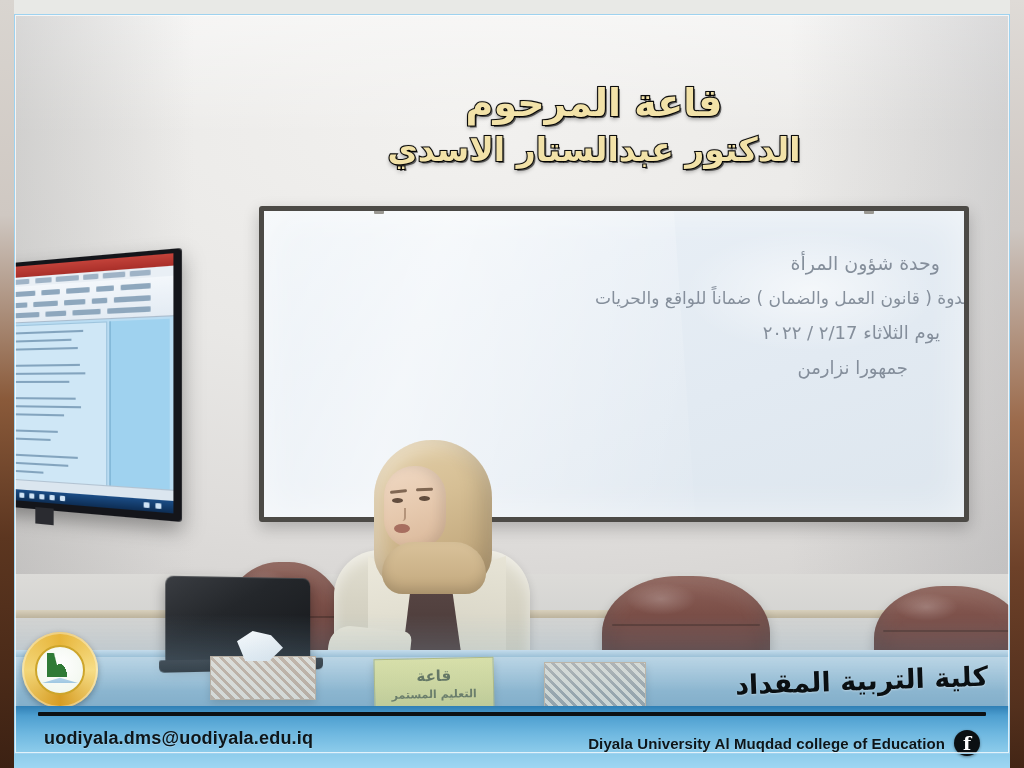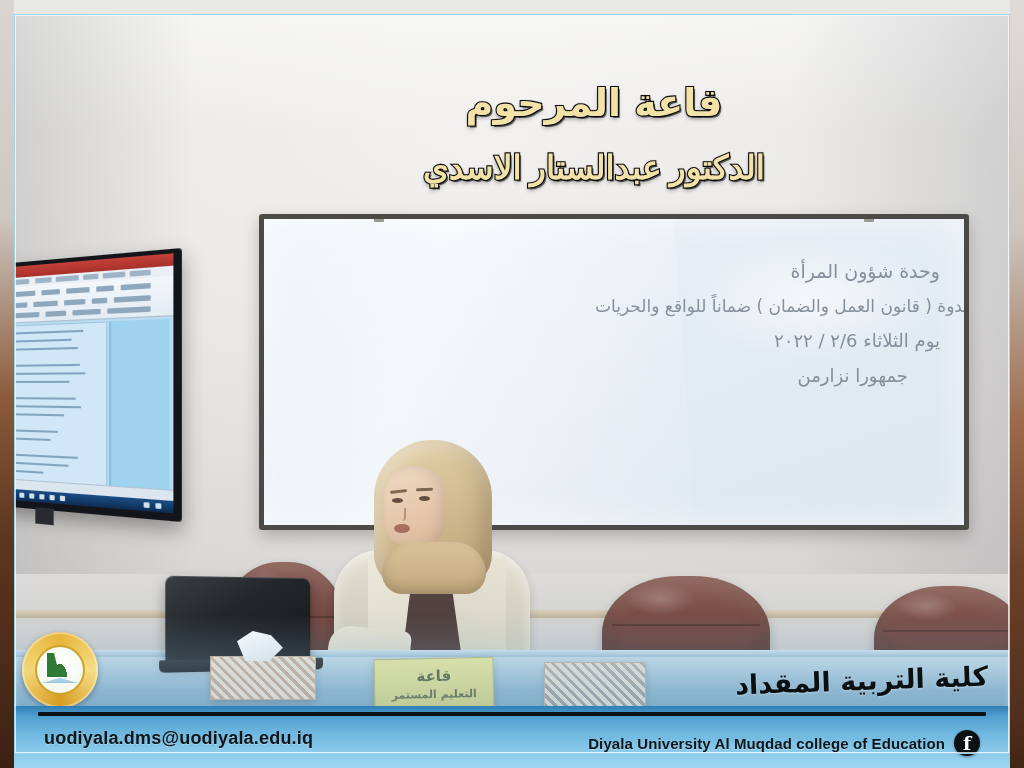--- a/index.html
+++ b/index.html
@@ -71,25 +71,25 @@
     letter-spacing:-1px;
     -webkit-text-stroke:2.2px #111;
     paint-order:stroke fill;
     text-shadow:
       0 0 2px #000,
       2px 2px 0 rgba(0,0,0,.55),
       0 3px 4px rgba(0,0,0,.35);
     line-height:1.22;
   }
   .title-line.t1{font-size:38px;}
-  .title-line.t2{font-size:33px;margin-top:22px;font-family:Liberation Serif, serif;}
+  .title-line.t2{font-size:33px;margin-top:4px;}
 
   
   .whiteboard{
-    position:absolute;left:245px;top:200px;width:700px;height:306px;
+    position:absolute;left:245px;top:192px;width:700px;height:306px;
     background:linear-gradient(160deg,#eff4f8 0%,#e7eef5 30%,#e2eaf2 62%,#dde6ee 100%);
     border:5px solid #4c4a46;
     border-radius:3px;
     box-shadow:0 6px 16px rgba(0,0,0,.22), inset 0 0 40px rgba(255,255,255,.55);
     z-index:7;
     overflow:hidden;
   }
   .wb-sheen{
     position:absolute;left:-10%;top:-30%;width:70%;height:160%;
     background:linear-gradient(110deg,rgba(255,255,255,0) 0%,rgba(255,255,255,.55) 45%,rgba(255,255,255,0) 100%);
@@ -415,21 +415,21 @@
     </div>
 
     <div class="whiteboard">
       <div class="wb-sheen"></div>
       <div class="wb-sheen2"></div>
       <div class="wb-clip c1"></div>
       <div class="wb-clip c2"></div>
       <div class="wb-text">
         <span class="ln l1">وحدة شؤون المرأة</span>
         <span class="ln l2">ندوة ( قانون العمل والضمان ) ضماناً للواقع والحريات</span>
-        <span class="ln l3">يوم الثلاثاء    ٢/6 / ٢٠٢٢</span>
+        <span class="ln l3">يوم الثلاثاء    ٢/17 / ٢٠٢٢</span>
         <span class="ln l4">جمهورا نزارمن</span>
       </div>
     </div>
 
     <div class="tv">
       <div class="tv-bezel"></div>
       <div class="tv-screen">
         <div class="word-titlebar"></div>
         <div class="word-ribbon-tabs">
           <i style="left:6px;width:20px"></i>

